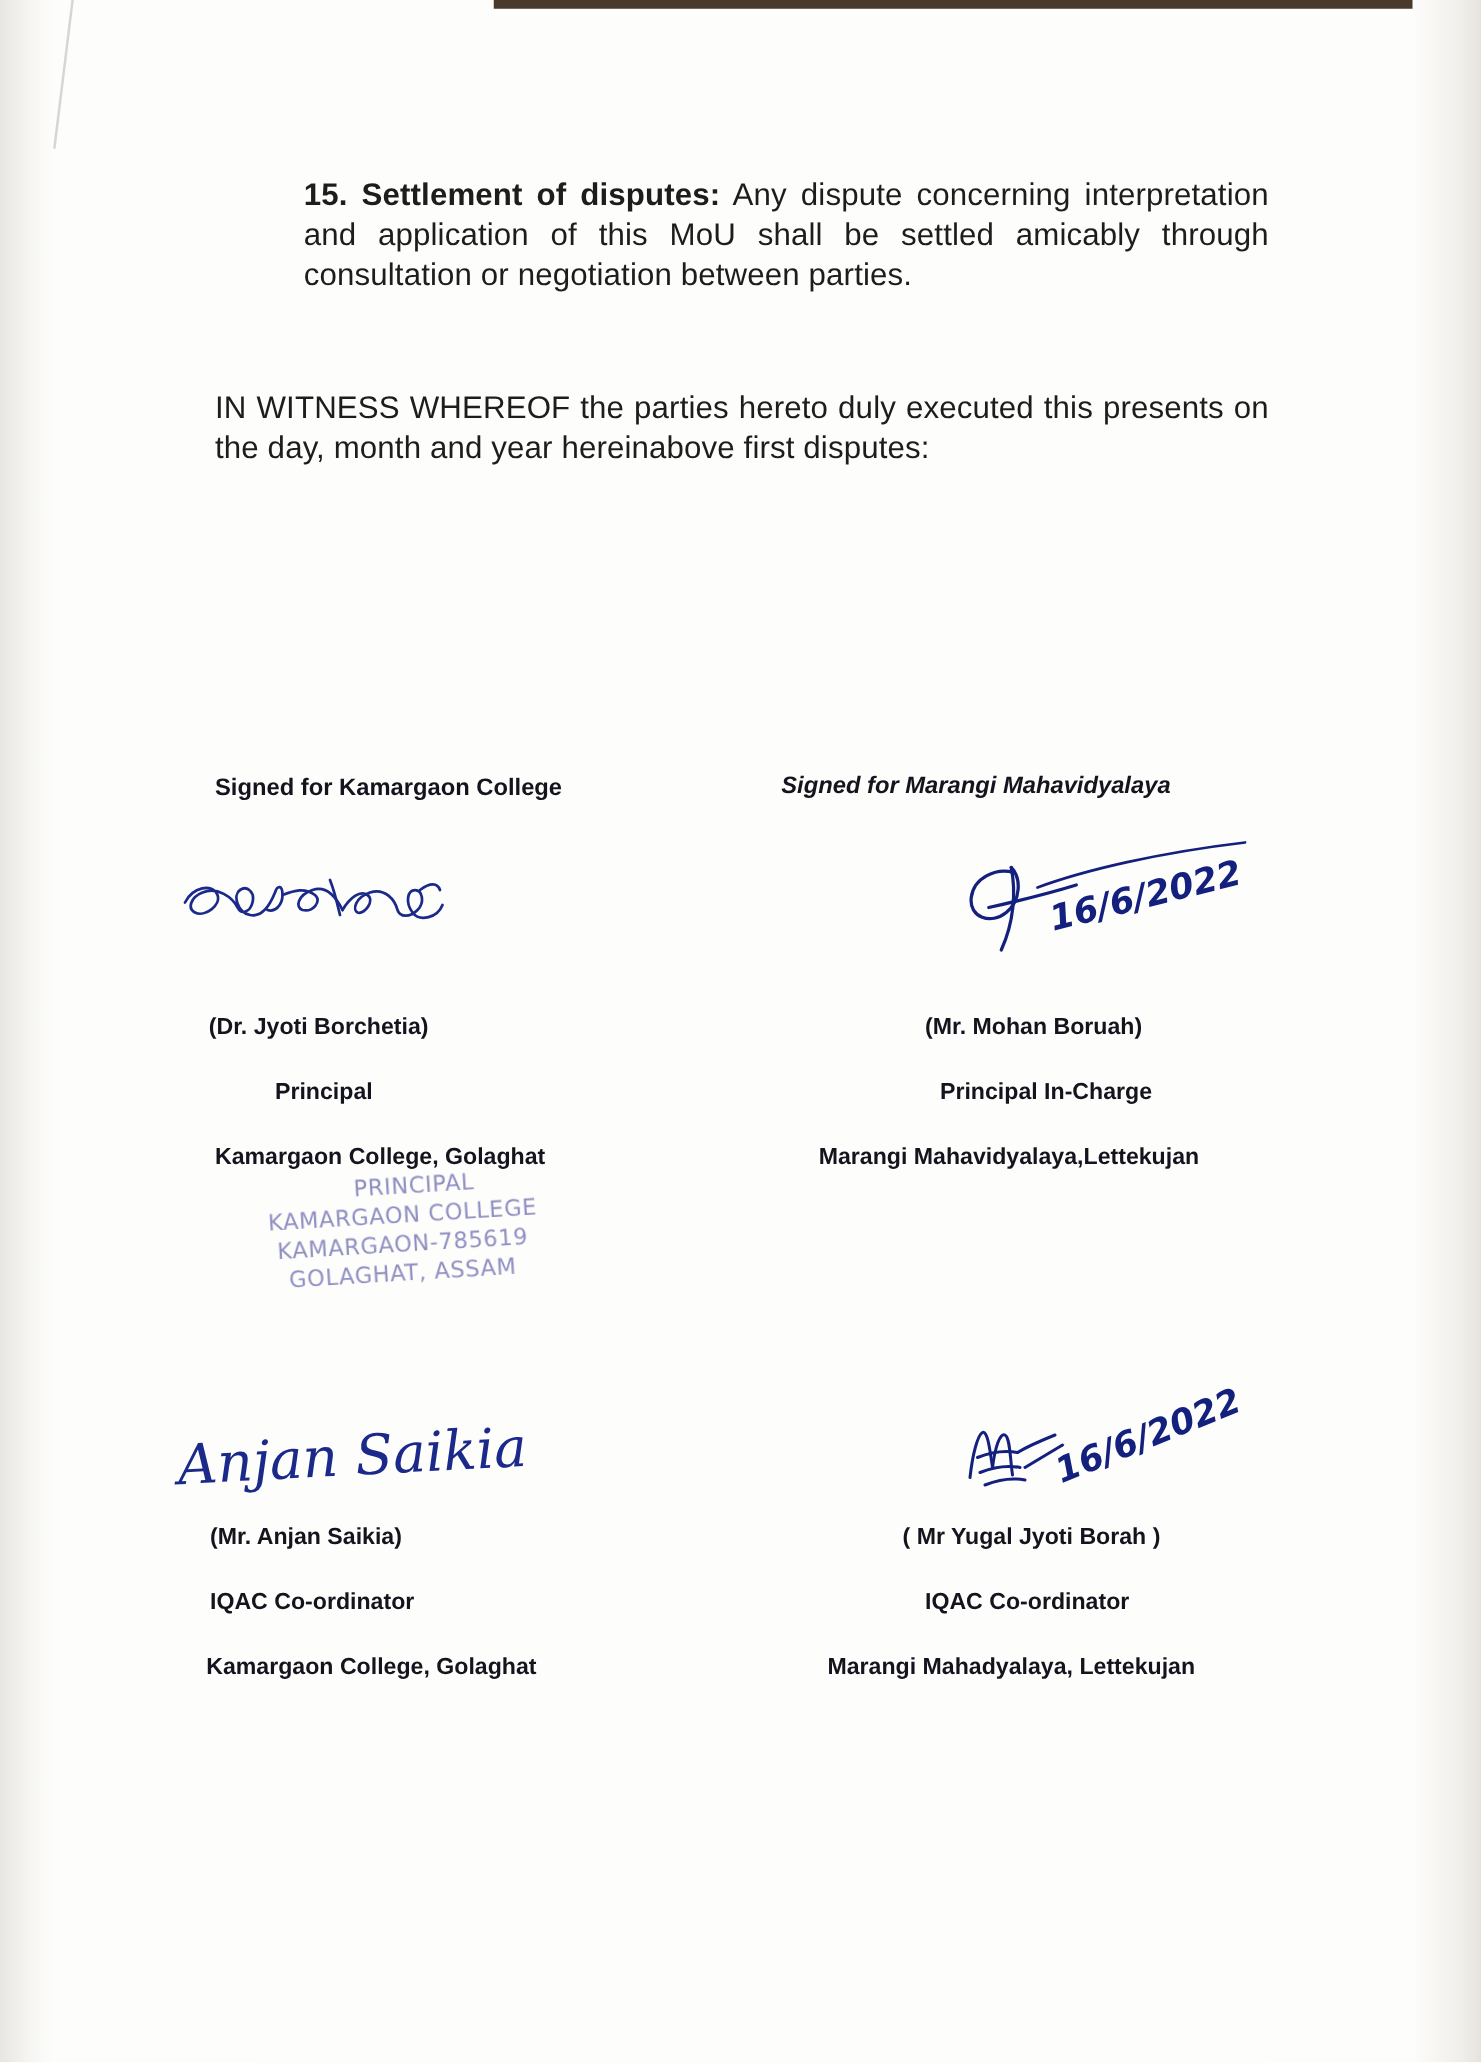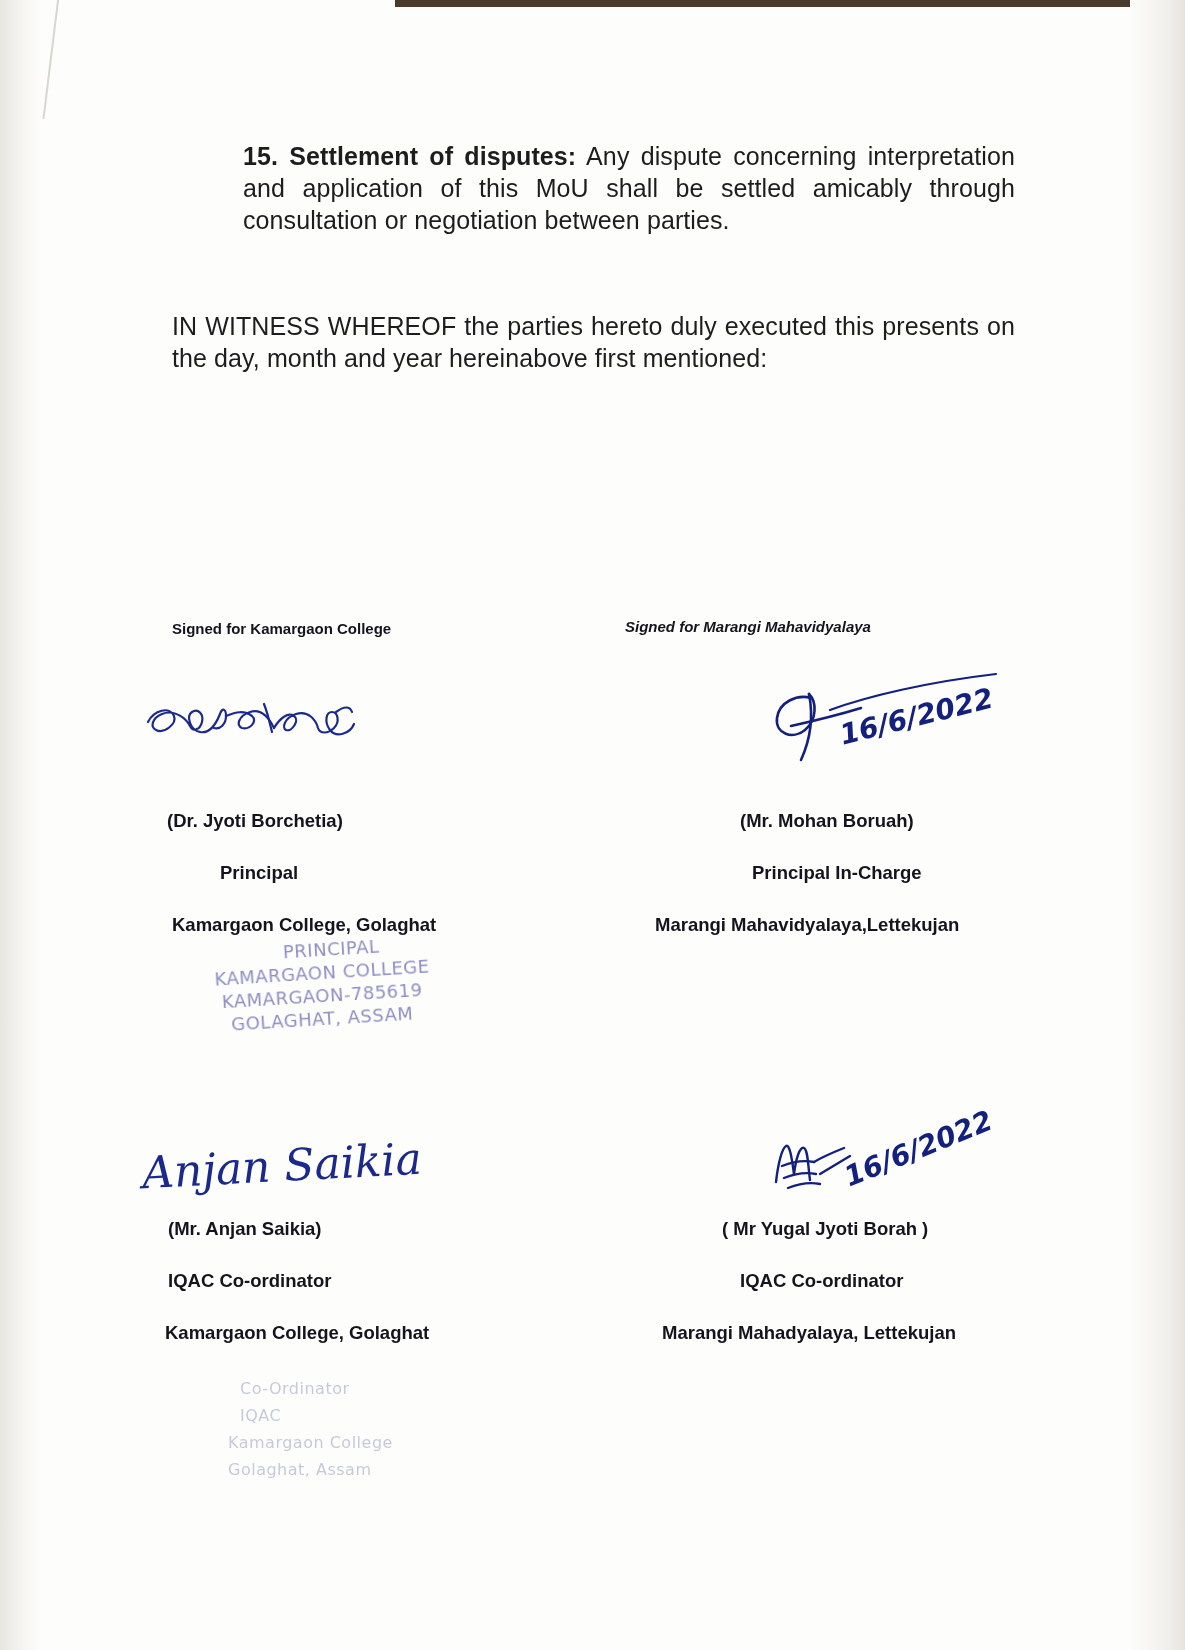--- a/index.html
+++ b/index.html
@@ -67,21 +67,21 @@
     width: 772px;
   }
   .witness {
     left: 172px;
     top: 310px;
     width: 843px;
   }
 
   .sig-label {
     position: absolute;
-    font-size: 15px;
+    font-size: 19px;
     font-weight: bold;
     color: #14141e;
     white-space: nowrap;
   }
   .sig-line {
     position: absolute;
     font-size: 18.5px;
     font-weight: bold;
     color: #14141e;
     white-space: nowrap;
@@ -144,21 +144,21 @@
   <div class="scan-edge-left"></div>
   <div class="scan-corner"></div>
   <div class="top-dark"></div>
   <div class="top-dark-2"></div>
 
   <div class="body-text clause">
     <b>15.</b>
     <b>Settlement of disputes:</b><span> Any dispute   concerning interpretation and application of this MoU shall be settled amicably through consultation or negotiation between parties.</span>
   </div>
 
-  <div class="body-text witness">IN WITNESS WHEREOF the parties hereto duly executed this presents on the day, month and year hereinabove first mentioned:</div>
+  <div class="body-text witness">IN WITNESS WHEREOF the parties hereto duly executed this presents on the day, month and year hereinabove first disputes:</div>
 
   <div class="sig-label" style="left:172px; top:620px;">Signed for Kamargaon College</div>
   <div class="sig-label" style="left:625px; top:618px;font-style:italic;">Signed  for  Marangi  Mahavidyalaya</div>
 
   <svg class="sig-ink" style="left:140px; top:690px;" width="220" height="70" viewBox="0 0 220 70">
     <g fill="none" stroke="#1b2a8a" stroke-width="2.2" stroke-linecap="round">
       <path d="M8,32 C14,20 30,16 34,26 C37,34 24,44 16,40 C10,37 12,28 22,24 C34,19 46,28 50,36 C53,42 60,40 62,32 C64,24 58,18 52,22 C46,26 50,40 60,42 C70,44 76,34 80,24 C82,18 86,18 86,26 C86,34 80,40 74,38"></path>
       <path d="M86,26 C96,22 104,20 112,26 C118,31 110,40 102,38 C96,36 98,26 110,22 C122,18 130,30 134,38"></path>
       <path d="M124,14 C128,24 130,34 132,42"></path>
       <path d="M134,38 C140,28 148,22 154,26 C160,30 152,42 146,40 C142,38 144,28 156,24 C168,20 176,30 178,38 C180,44 188,44 194,38 C200,32 198,22 192,22 C186,22 184,32 190,40 C196,48 210,44 214,34"></path>
@@ -193,26 +193,20 @@
   <div class="sig-line" style="left:752px; top:862px;">Principal In-Charge</div>
   <div class="sig-line" style="left:655px; top:914px;">Marangi Mahavidyalaya,Lettekujan</div>
 
 
   <div class="sig-ink handwrite" style="left:142px; top:1140px; font-size:44px; transform:rotate(-3deg);">Anjan Saikia</div>
 
   <div class="sig-line" style="left:168px; top:1218px;">(Mr. Anjan Saikia)</div>
   <div class="sig-line" style="left:168px; top:1270px;">IQAC Co-ordinator</div>
   <div class="sig-line" style="left:165px; top:1322px;">Kamargaon College, Golaghat</div>
 
-  <div class="stamp stamp-faint">
-    <div>Co-Ordinator</div>
-    <div>IQAC</div>
-    <div style="margin-left:-12px;">Kamargaon College</div>
-    <div style="margin-left:-12px;">Golaghat, Assam</div>
-  </div>
 
   <svg class="sig-ink" style="left:768px; top:1130px;" width="120" height="70" viewBox="0 0 120 70">
     <g fill="none" stroke="#14207e" stroke-width="2.4" stroke-linecap="round">
       <path d="M8,52 C10,34 14,18 18,16 C22,14 24,30 26,44"></path>
       <path d="M26,44 C28,28 32,16 36,18 C40,20 40,36 42,50"></path>
       <path d="M14,36 C24,32 36,30 46,32"></path>
       <path d="M16,48 C26,44 38,42 48,44"></path>
       <path d="M20,58 C30,54 42,52 52,54"></path>
       <path d="M46,32 C56,26 66,22 76,18"></path>
       <path d="M52,44 C62,38 72,32 82,26"></path>

